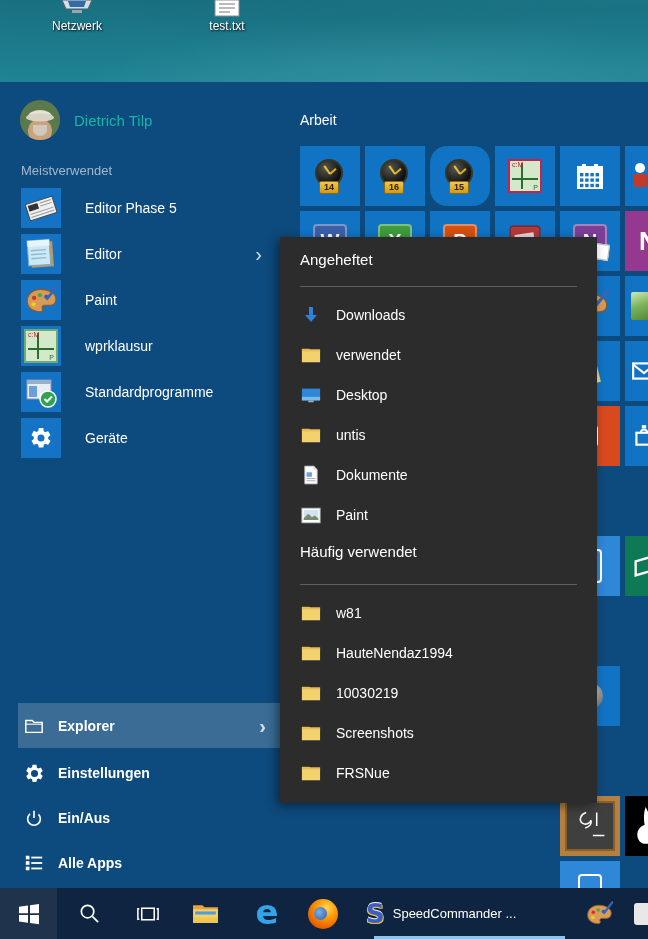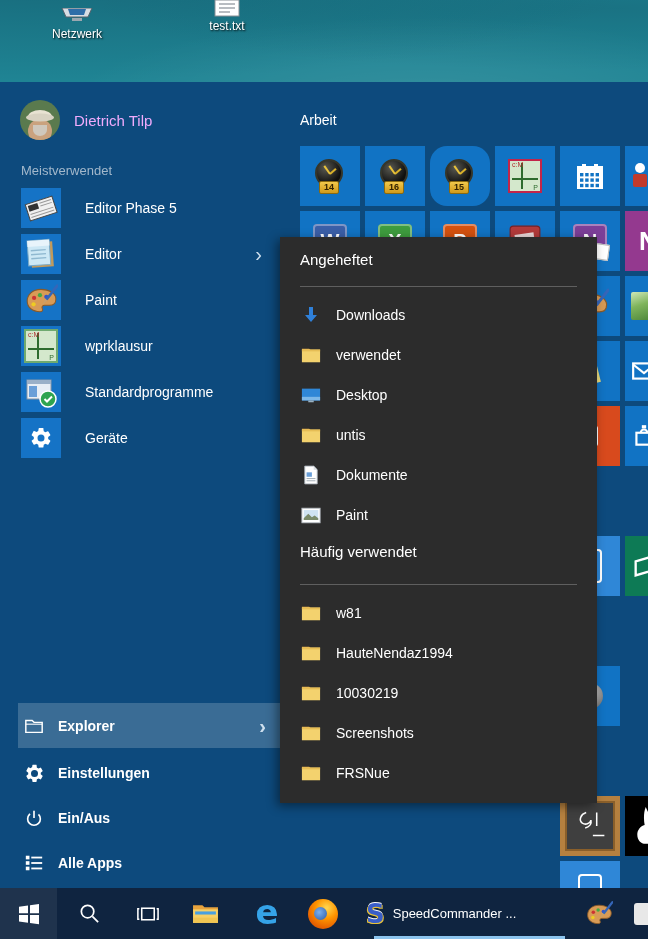--- a/index.html
+++ b/index.html
@@ -11,21 +11,21 @@
     background-image:radial-gradient(ellipse at 65% 130%,rgba(255,255,255,.10),transparent 60%),
                      radial-gradient(ellipse at 10% -30%,rgba(0,35,55,.28),transparent 70%),
                      radial-gradient(ellipse at 95% 10%,rgba(0,35,55,.18),transparent 60%);}
   .dicon{position:absolute;top:0;width:84px;display:flex;flex-direction:column;align-items:center;
     color:#fff;font-size:12px;text-shadow:1px 1px 2px rgba(0,0,0,.95);}
   .dicon .art{height:17px;margin-bottom:2px;}
   
   .startmenu{position:absolute;left:0;top:82px;width:648px;height:806px;
     background:var(--menu-bg,#0d4a7d);overflow:hidden;}
   .user-row{position:absolute;left:20px;top:18px;display:flex;align-items:center;gap:14px;
-    color:#f0abfc;font-size:15px;}
+    color:#14b8a6;font-size:15px;}
   .avatar{width:40px;height:40px;border-radius:50%;overflow:hidden;flex:none;}
   .section-label{position:absolute;left:21px;top:81px;color:var(--muted,#a3b8cb);font-size:13px;}
   .mu-item{position:absolute;left:16px;width:260px;height:40px;display:flex;align-items:center;
     gap:24px;color:#fff;font-size:14px;}
   .mu-icon{width:40px;height:40px;background:var(--icon-sq,#1573c6);display:flex;align-items:center;
     justify-content:center;flex:none;margin-left:5px;}
   .chev{position:absolute;right:14px;color:#cfe0ee;font-size:20px;line-height:1;}
   .nav-item{position:absolute;left:18px;width:262px;display:flex;align-items:center;gap:12px;
     color:#fff;font-size:14px;padding-left:2px;box-sizing:border-box;font-weight:bold;}
   .nav-item.hl{background:var(--hl,rgba(255,255,255,.19));}
@@ -108,21 +108,21 @@
     background:radial-gradient(circle at 40% 40%,#7ab0f0,#2a5aa8);}
   .sc{font-size:26px;font-weight:bold;color:#3a5ec8;font-family:"DejaVu Sans",sans-serif;
     text-shadow:1px 1px 0 #e8c23a,-1px 1px 0 #e8c23a,0 -1px 0 #fff;}
   .partialapp{width:16px;height:22px;background:#e8e8e8;border-radius:3px;display:block;}
 </style>
 </head>
 <body>
 
 <div class="screen" style="--desktop-teal: #1f8494; --menu-bg: #0d4a7d; --tile-blue: #1173c4; --icon-sq: #1573c6; --hl: rgba(255,255,255,0.19); --flyout-bg: #2c2c2c; --fly-div: #5f5f5f; --taskbar-bg: #0f2440; --tb-underline: #8cc4ee; --muted: #a3b8cb;">
   <div class="desktop" id="desktop">
-      <div class="dicon" style="left: 35px; margin-top: 8px;">
+      <div class="dicon" style="left: 35px;">
         <span class="art"><svg width="34" height="17" viewBox="0 0 34 17">
             <polygon points="2,0 32,0 28,9 6,9" fill="#d7dde3" stroke="#55606a"></polygon>
             <polygon points="8,1 26,1 24,7 10,7" fill="#2e6da8"></polygon>
             <rect x="12" y="10" width="10" height="3" fill="#9aa7b0"></rect>
           </svg></span>
         <span>Netzwerk</span>
       </div>
       <div class="dicon" style="left: 185px;">
         <span class="art"><svg width="30" height="17" viewBox="0 0 30 17">
             <rect x="3" y="0" width="24" height="16" fill="#fff" stroke="#8a9096"></rect>

